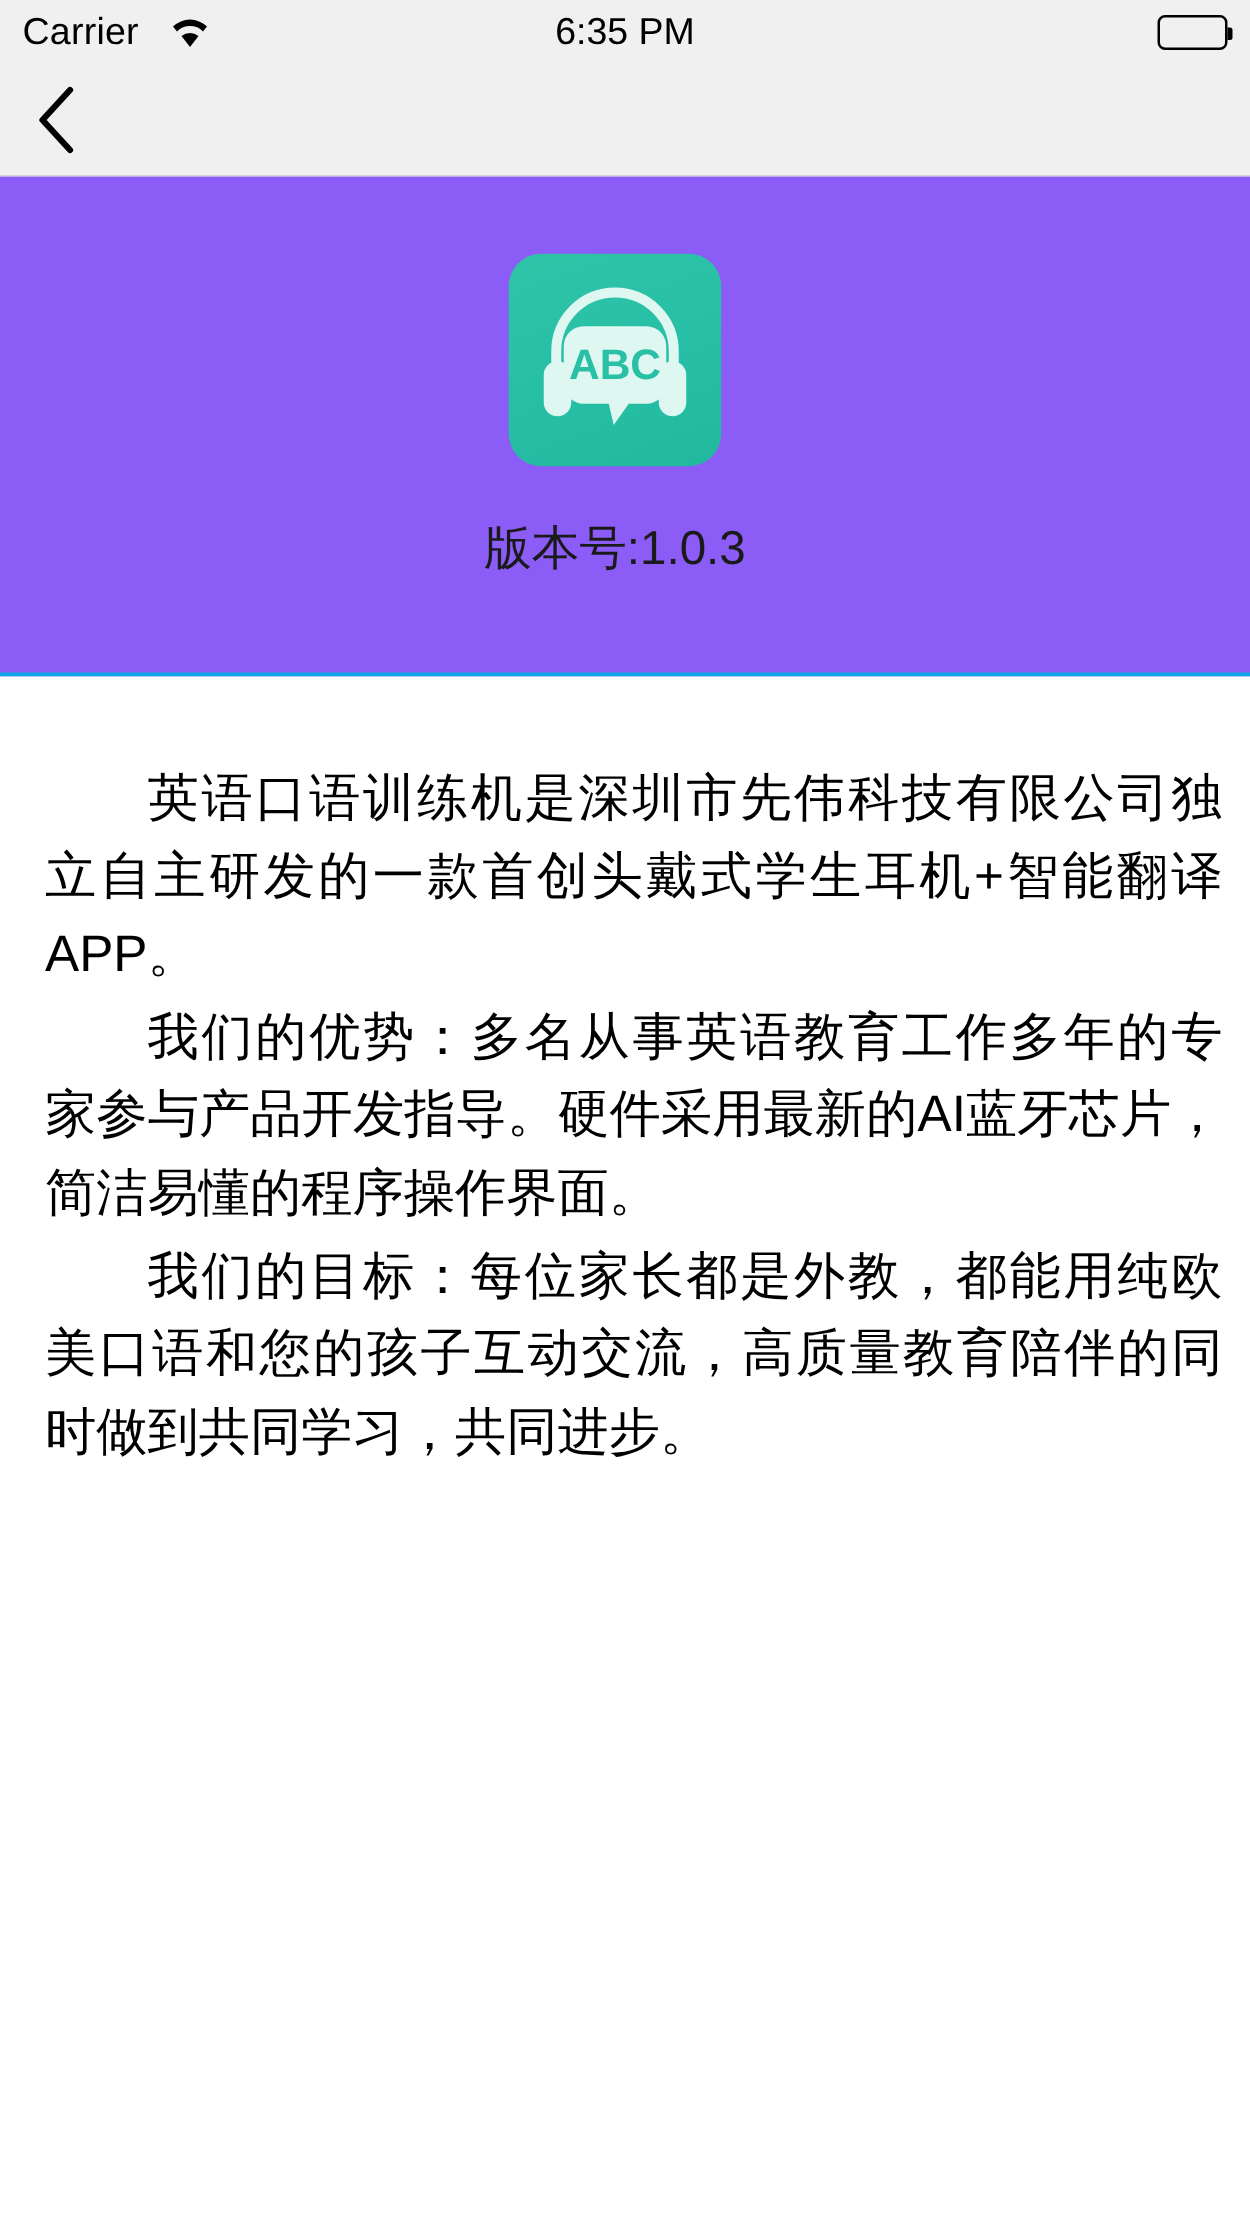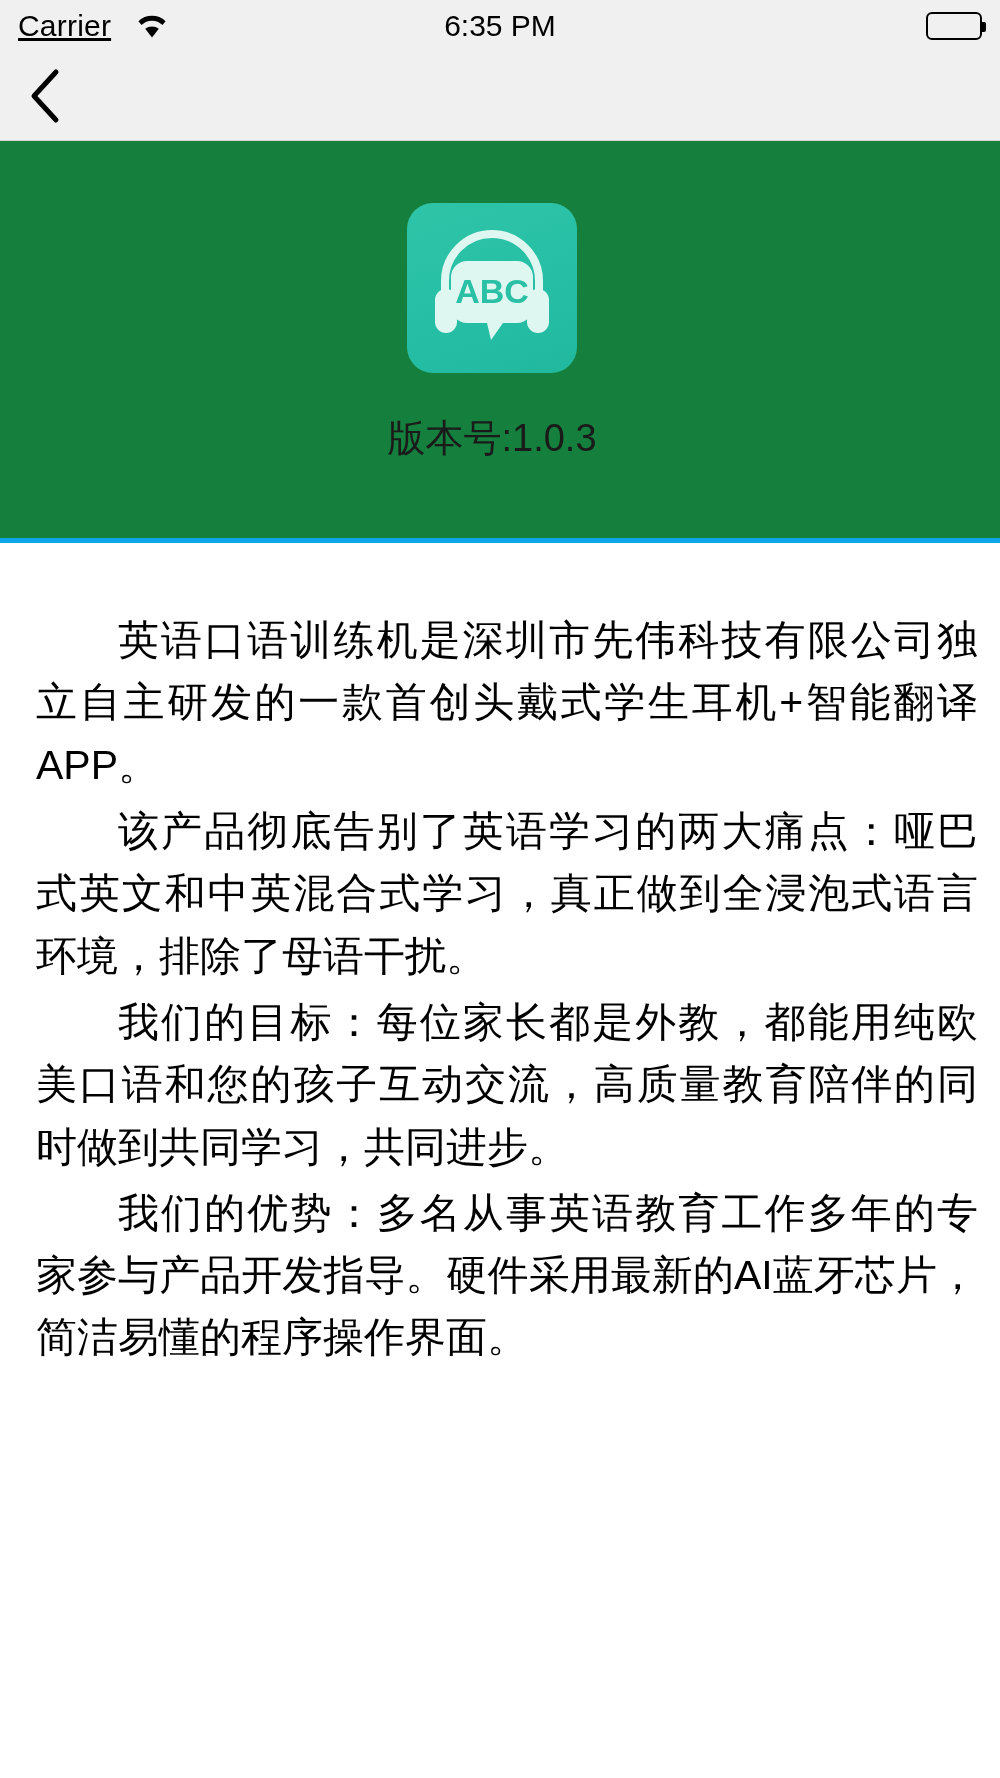--- a/index.html
+++ b/index.html
@@ -27,21 +27,20 @@
     background: #f0f0f0;
     display: flex;
     align-items: center;
     padding: 0 18px;
     box-sizing: border-box;
   }
   .status-left {
     display: flex;
     align-items: center;
     gap: 24px;
-    text-decoration: underline;
   }
   .carrier-label {
     font-size: 30px;
     color: #000000;
     letter-spacing: 0.2px;
   }
   .wifi-icon {
     display: inline-block;
     width: 34px;
     height: 26px;
@@ -112,22 +111,22 @@
     left: 0;
     right: 0;
     text-align: center;
     font-size: 42px;
     color: #000000;
     pointer-events: none;
   }
 
   
   .app-panel {
-    background: #15803d;
-    border-bottom: 5px solid #0ea5e9;
+    background: #8b5cf6;
+    border-bottom: 3px solid #0ea5e9;
     padding: 62px 16px 74px 0;
     text-align: center;
   }
   .app-icon {
     width: 170px;
     height: 170px;
     margin: 0 auto;
     border-radius: 26px;
     background: linear-gradient(160deg, #2fc4a8 0%, #26bfa5 55%, #21b89e 100%);
     display: flex;
@@ -199,18 +198,17 @@
 
         <path d="M60 58 H110 A16 16 0 0 1 126 74 V104 A16 16 0 0 1 110 120 H96 L84 137 L80 120 H60 A16 16 0 0 1 44 104 V74 A16 16 0 0 1 60 58 Z" fill="#dff7f1"></path>
         <text x="85" y="100" text-anchor="middle" font-family="'Liberation Sans', sans-serif" font-size="34" font-weight="bold" fill="#29c0a5">ABC</text>
       </svg>
     </div>
     <div class="version-label">版本号:1.0.3</div>
   </div>
 
   <div class="content">
     <p class="para">英语口语训练机是深圳市先伟科技有限公司独立自主研发的一款首创头戴式学生耳机+智能翻译APP。</p>
-    <p class="para">该产品彻底告别了英语学习的两大痛点：哑巴式英文和中英混合式学习，真正做到全浸泡式语言环境，排除了母语干扰。</p>
+    <p class="para">我们的优势：多名从事英语教育工作多年的专家参与产品开发指导。硬件采用最新的AI蓝牙芯片，简洁易懂的程序操作界面。</p>
     <p class="para">我们的目标：每位家长都是外教，都能用纯欧美口语和您的孩子互动交流，高质量教育陪伴的同时做到共同学习，共同进步。</p>
-    <p class="para">我们的优势：多名从事英语教育工作多年的专家参与产品开发指导。硬件采用最新的AI蓝牙芯片，简洁易懂的程序操作界面。</p>
   </div>
 
 </div>
 
 </body></html>

